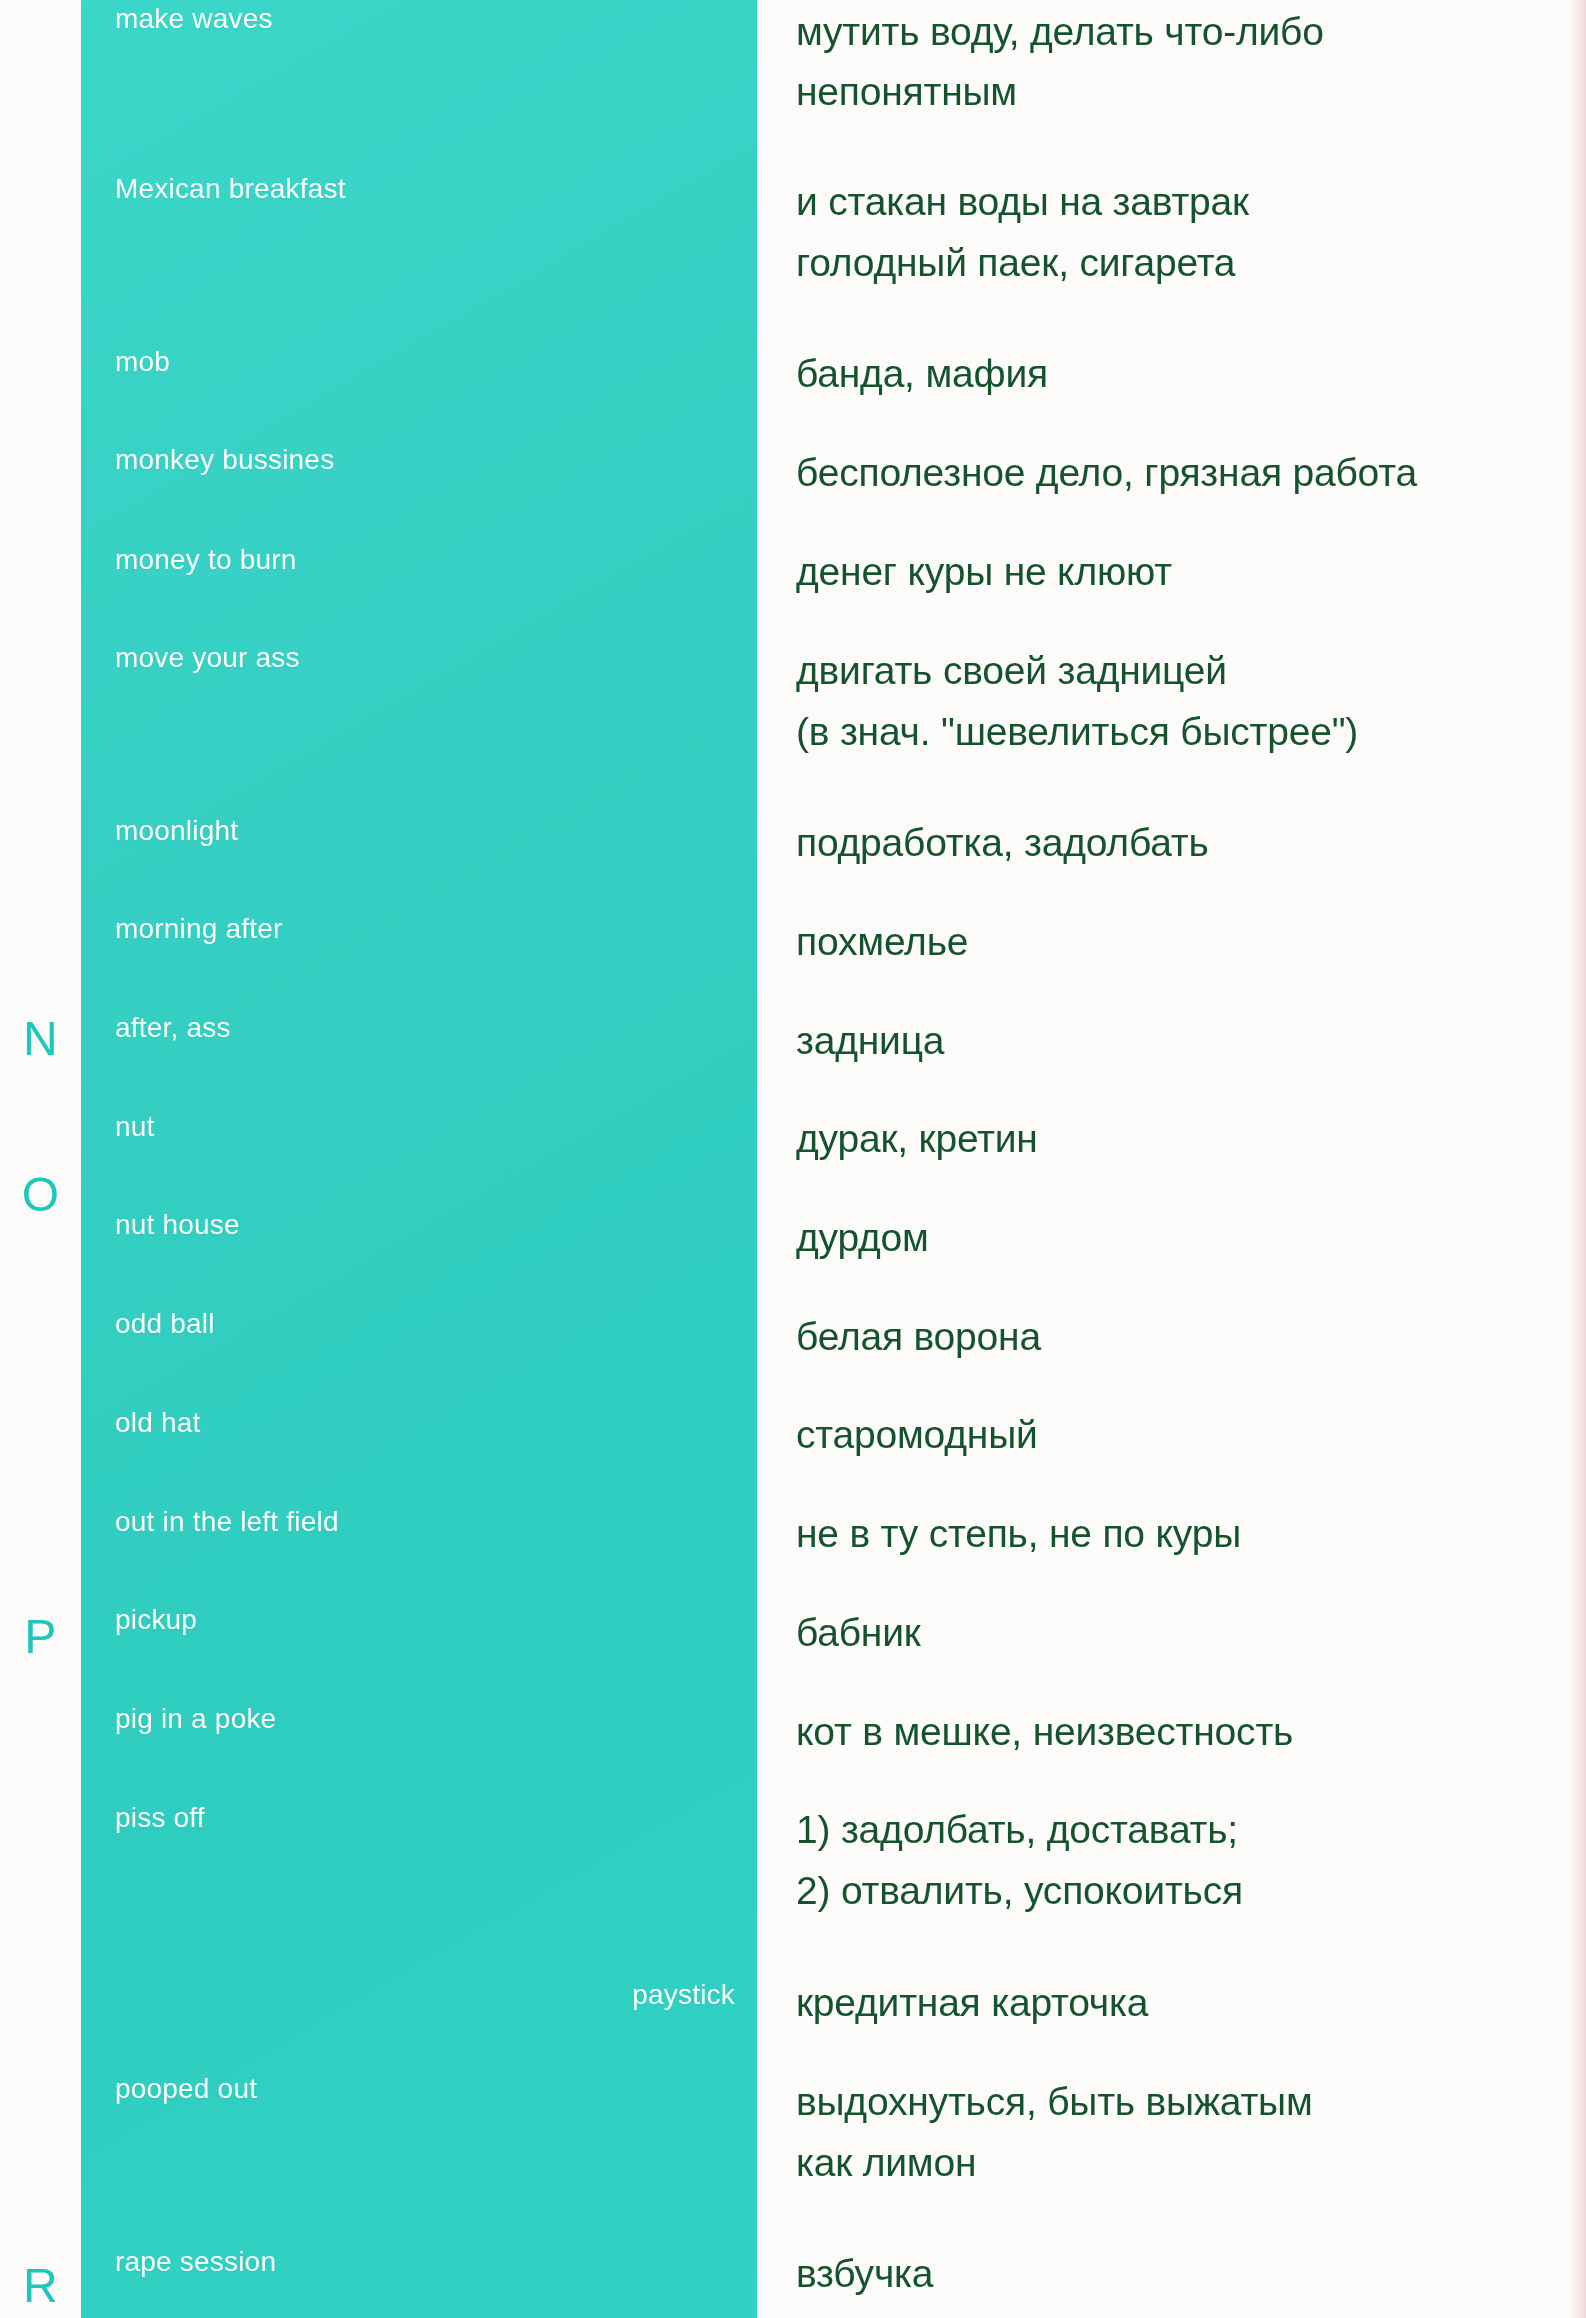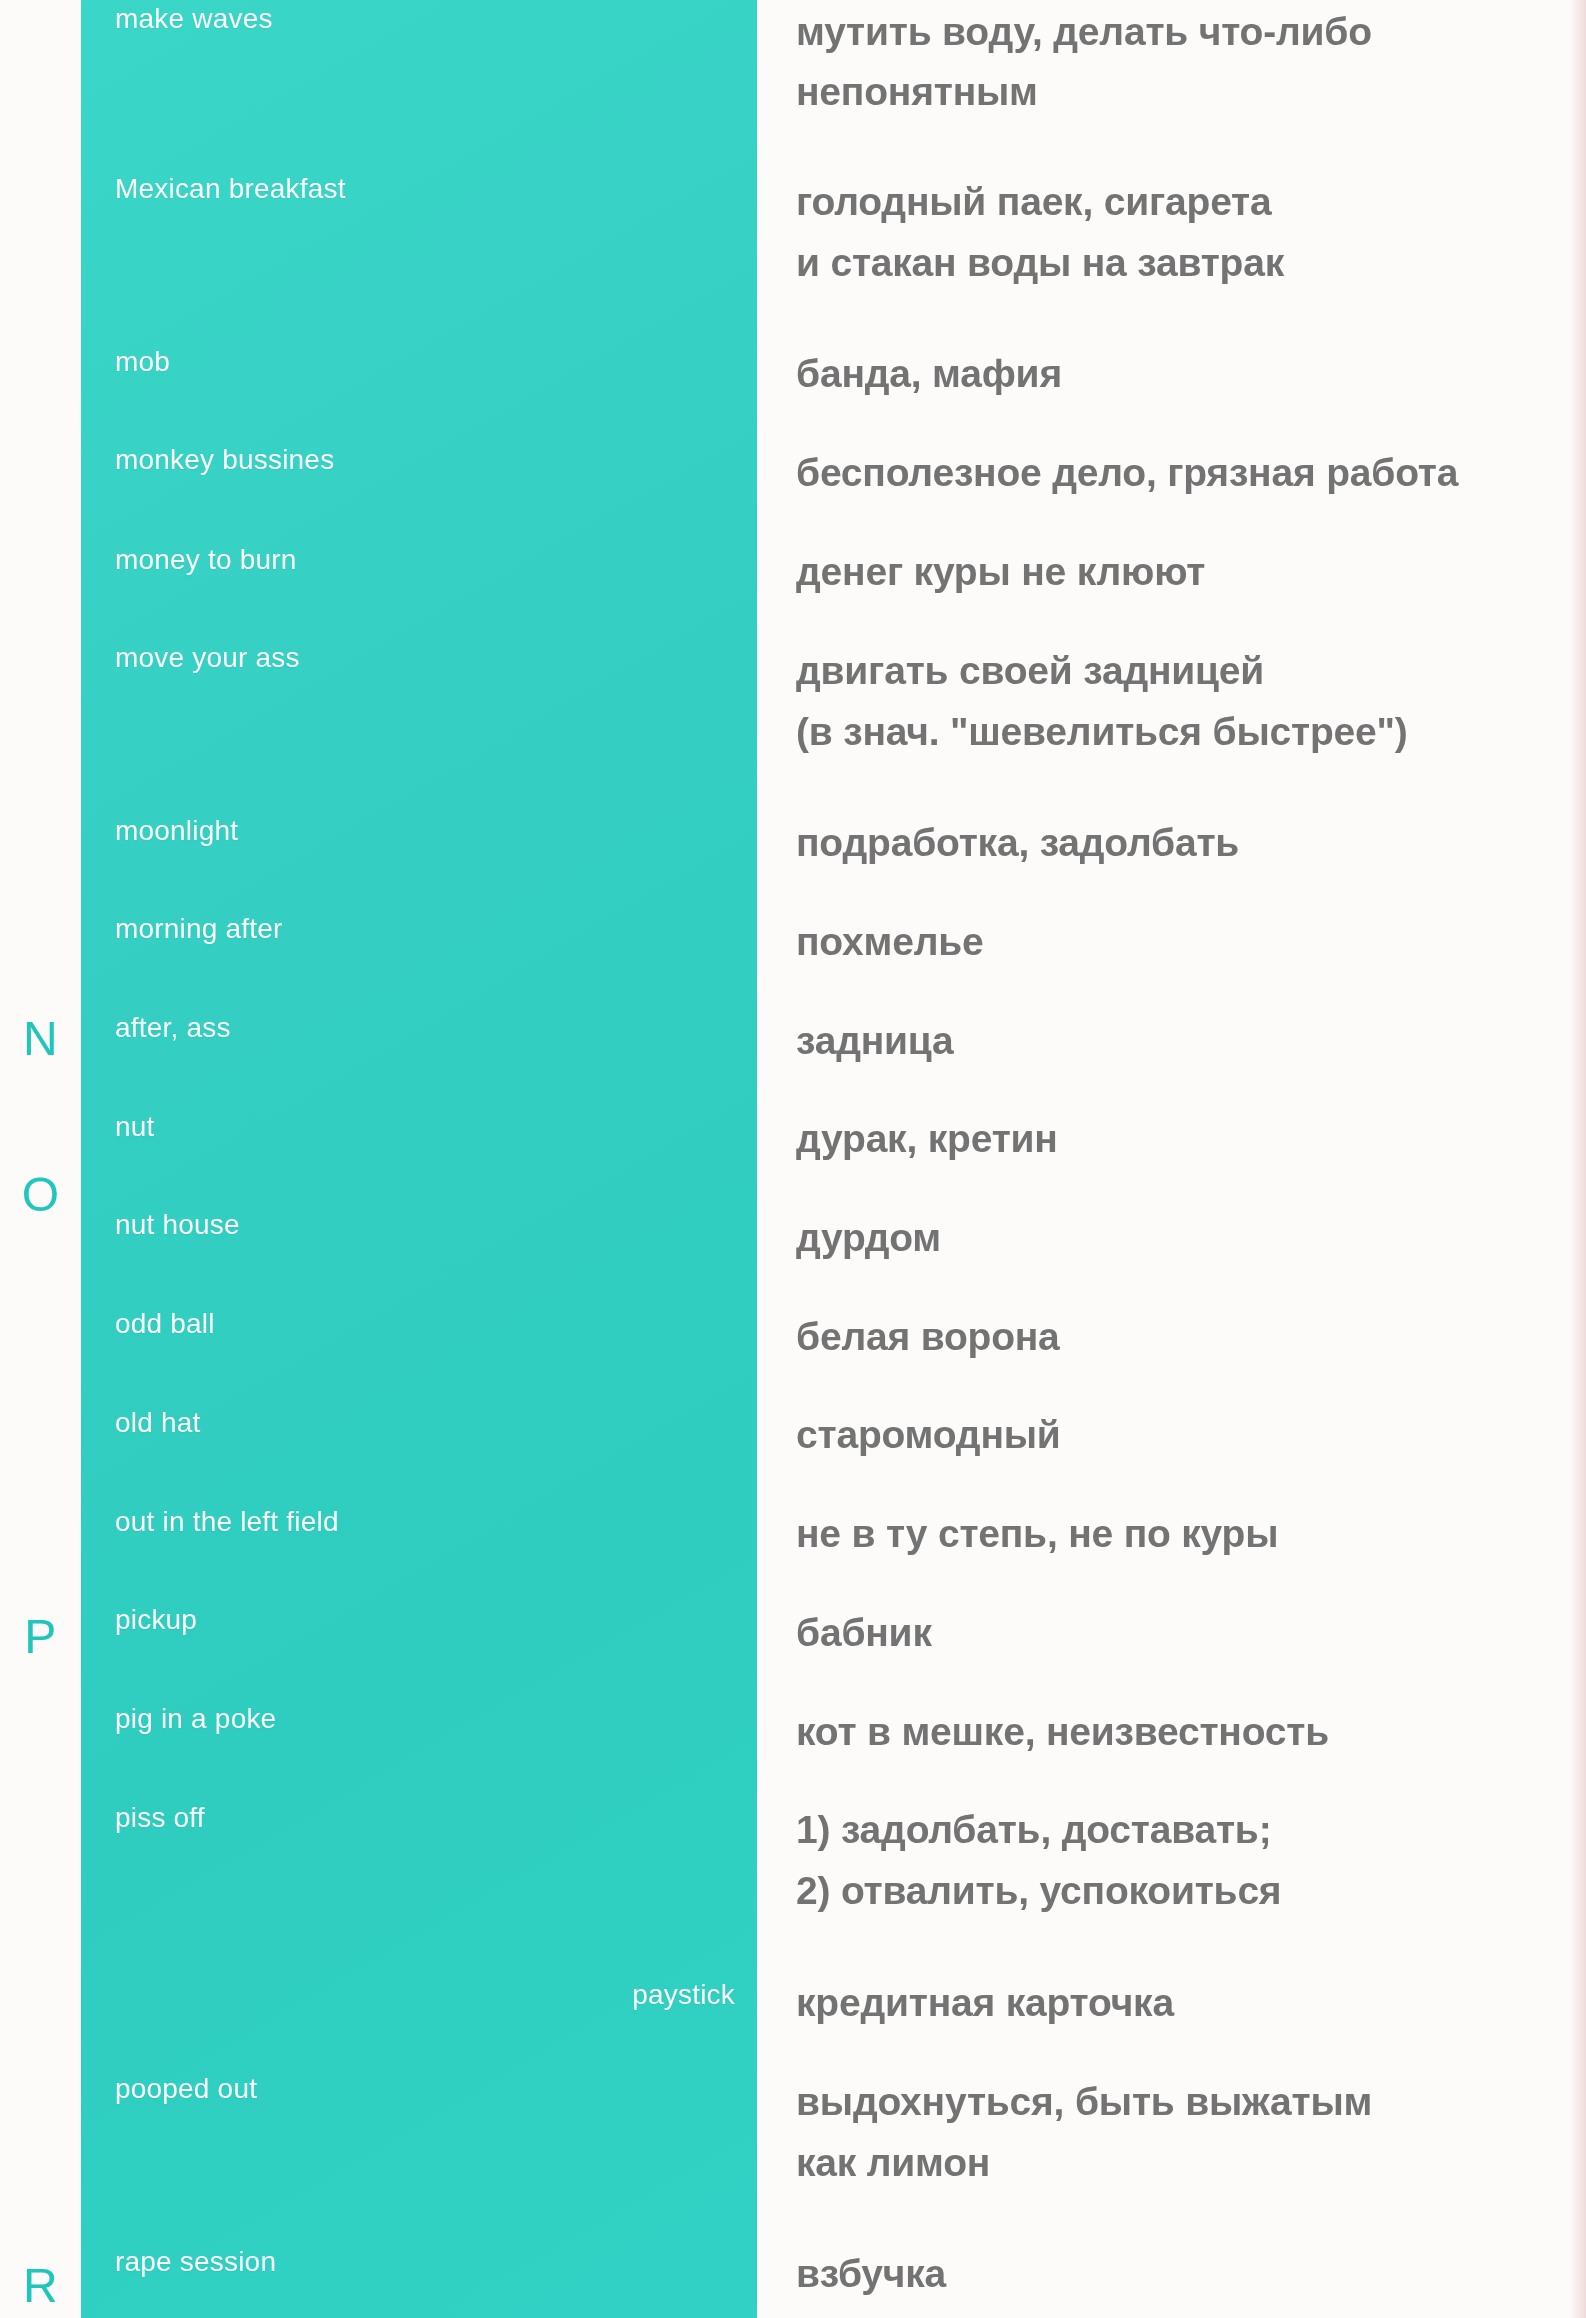--- a/index.html
+++ b/index.html
@@ -84,24 +84,24 @@
     line-height: 1.06;
     letter-spacing: 0.2px;
     white-space: nowrap;
     text-shadow: 0 0.8px 1.5px rgba(0,0,0,0.045);
   }
 
   .gloss {
     position: absolute;
     left: 796px;
     width: 759px;
-    color: #737373;
+    color: #14532d;
     font-family: "Liberation Sans Narrow", "Liberation Sans", sans-serif;
     font-size: 39px;
-    font-weight: 700;
+    font-weight: 400;
     line-height: 1.56;
     letter-spacing: -0.2px;
   }
   .gloss .gl-line {
     display: block;
     white-space: nowrap;
   }
 </style>
 </head>
 <body>
@@ -121,22 +121,22 @@
       <div class="row">
         <div class="term" style="top: 3.9px;">make waves</div>
         <div class="gloss" style="top: 1.5px;">
           <span class="gl-line">мутить воду, делать что-либо</span>
           <span class="gl-line">непонятным</span>
         </div>
       </div>
       <div class="row">
         <div class="term" style="top: 174px;">Mexican breakfast</div>
         <div class="gloss" style="top: 172px;">
+          <span class="gl-line">и стакан воды на завтрак</span>
           <span class="gl-line">голодный паек, сигарета</span>
-          <span class="gl-line">и стакан воды на завтрак</span>
         </div>
       </div>
       <div class="row">
         <div class="term" style="top: 347px;">mob</div>
         <div class="gloss" style="top: 344px;">
           <span class="gl-line">банда, мафия</span>
         </div>
       </div>
       <div class="row">
         <div class="term" style="top: 445px;">monkey bussines</div>

